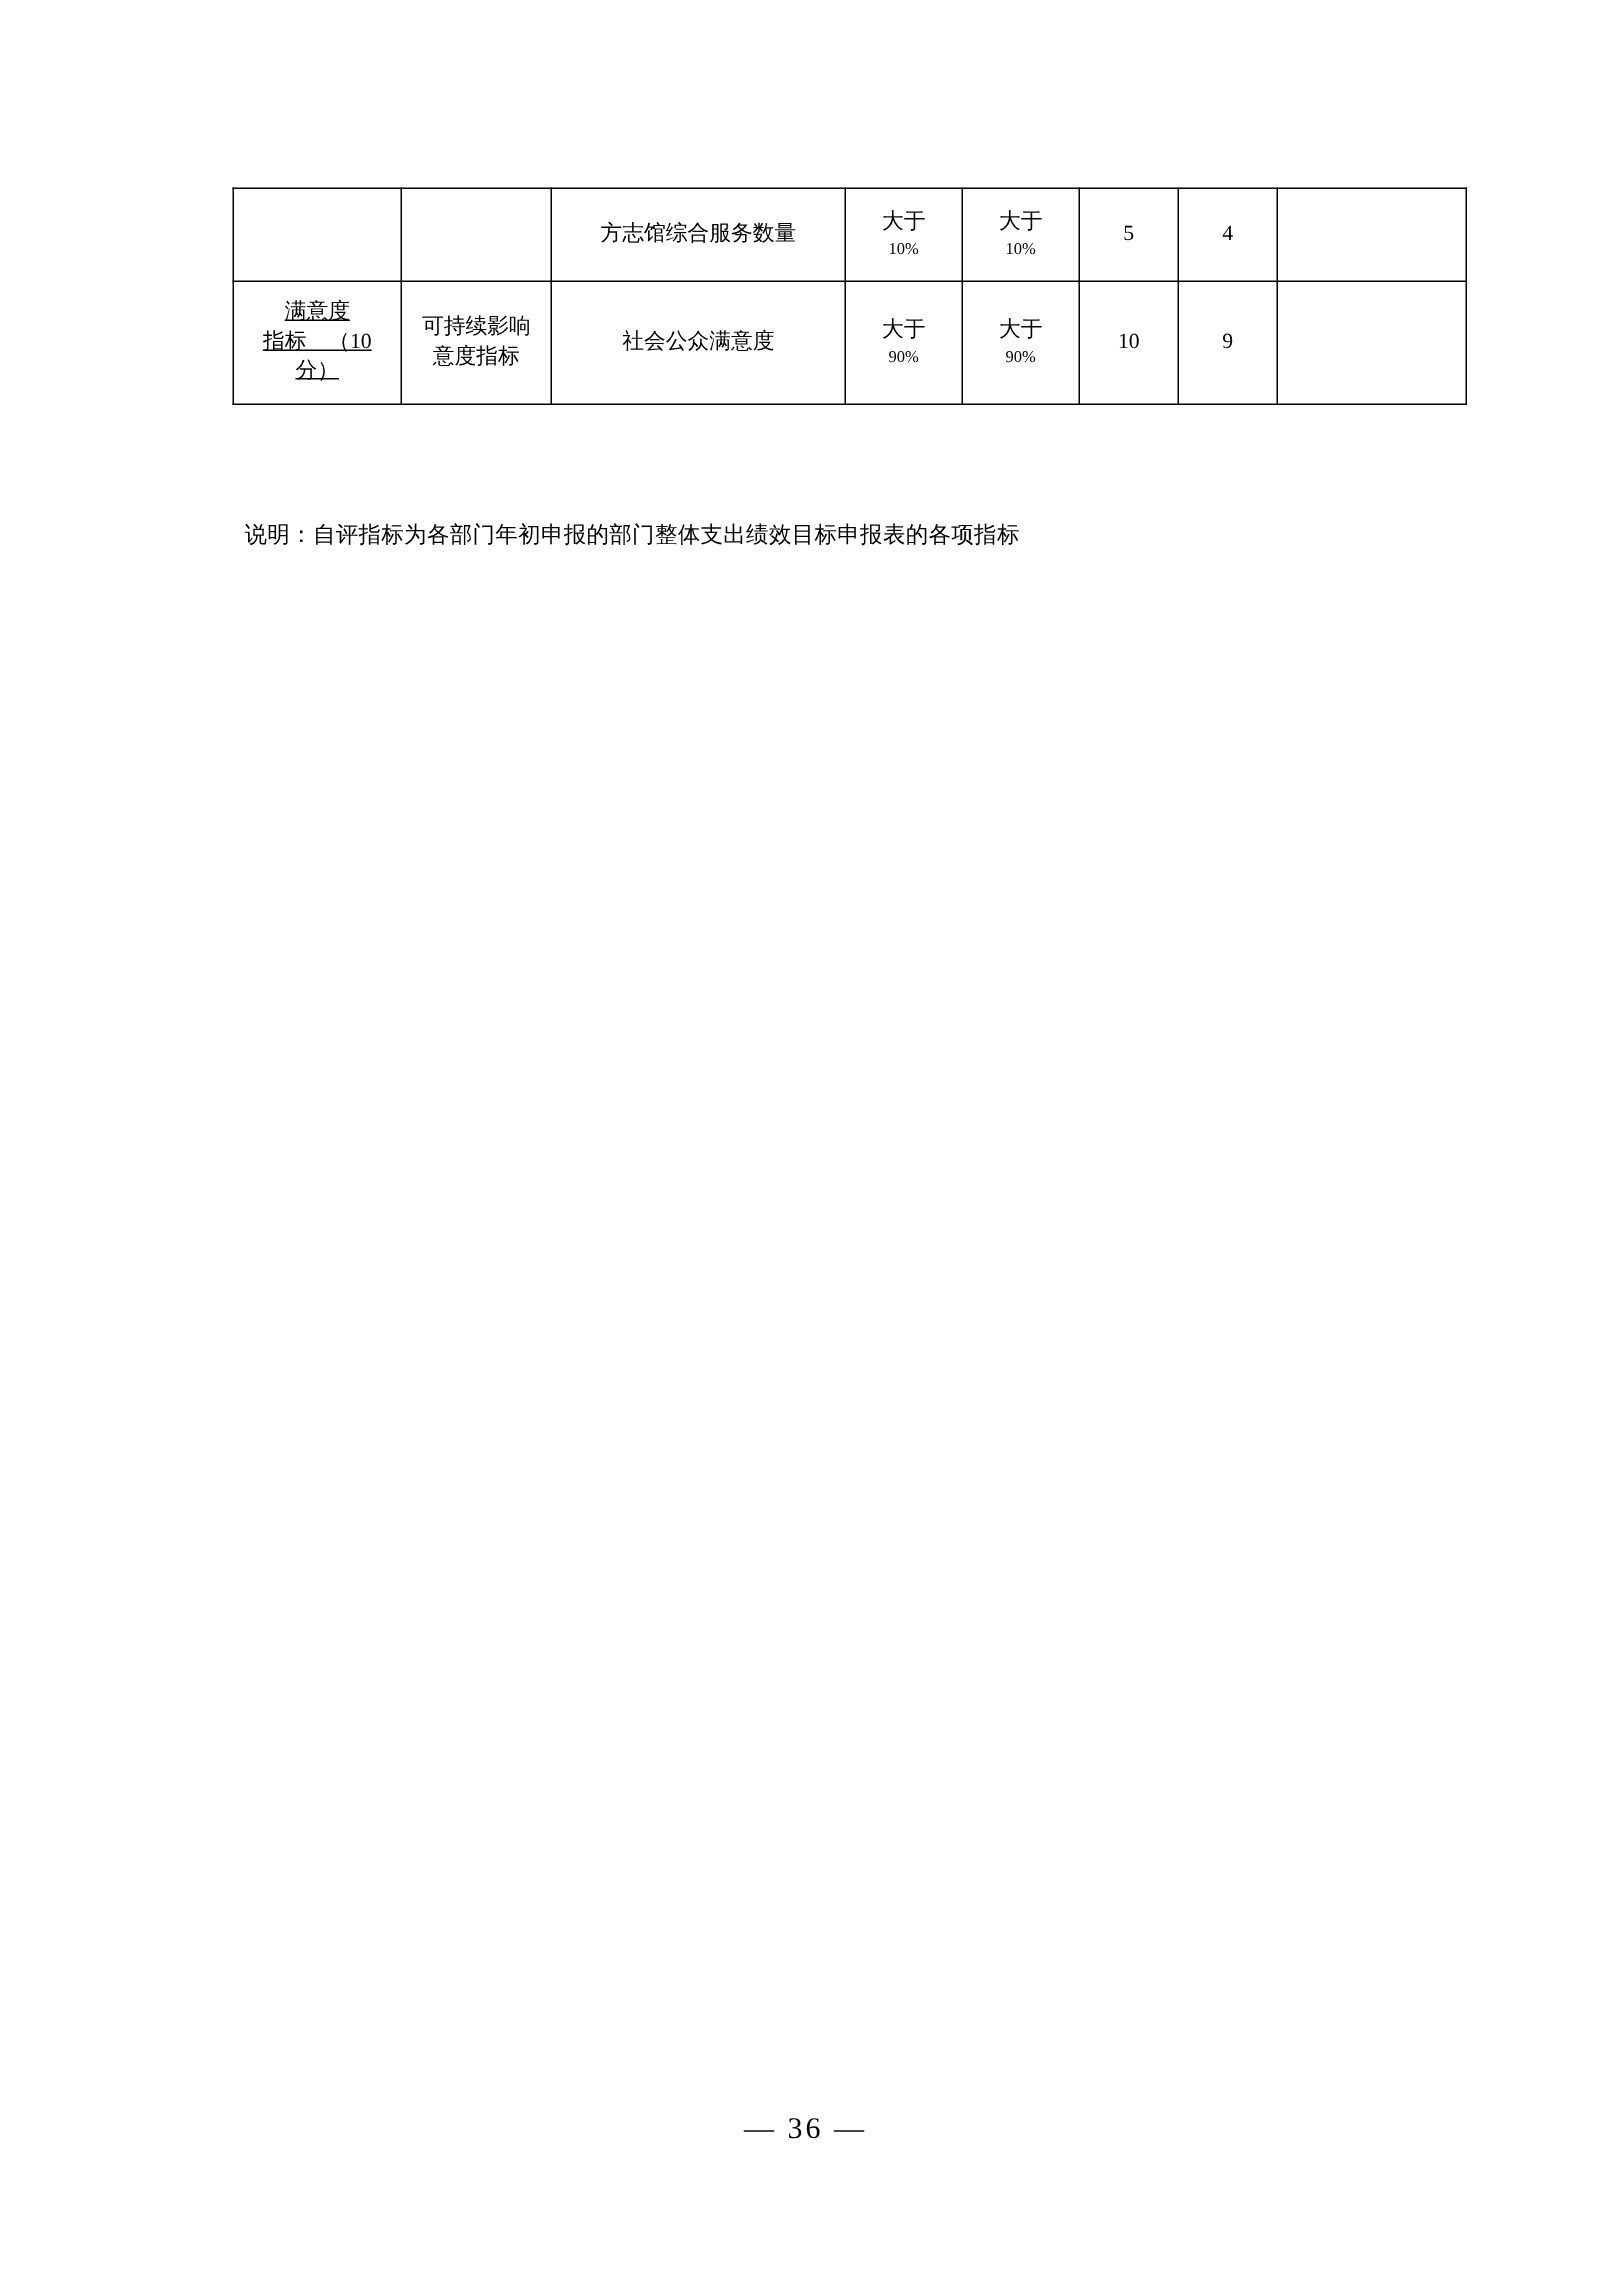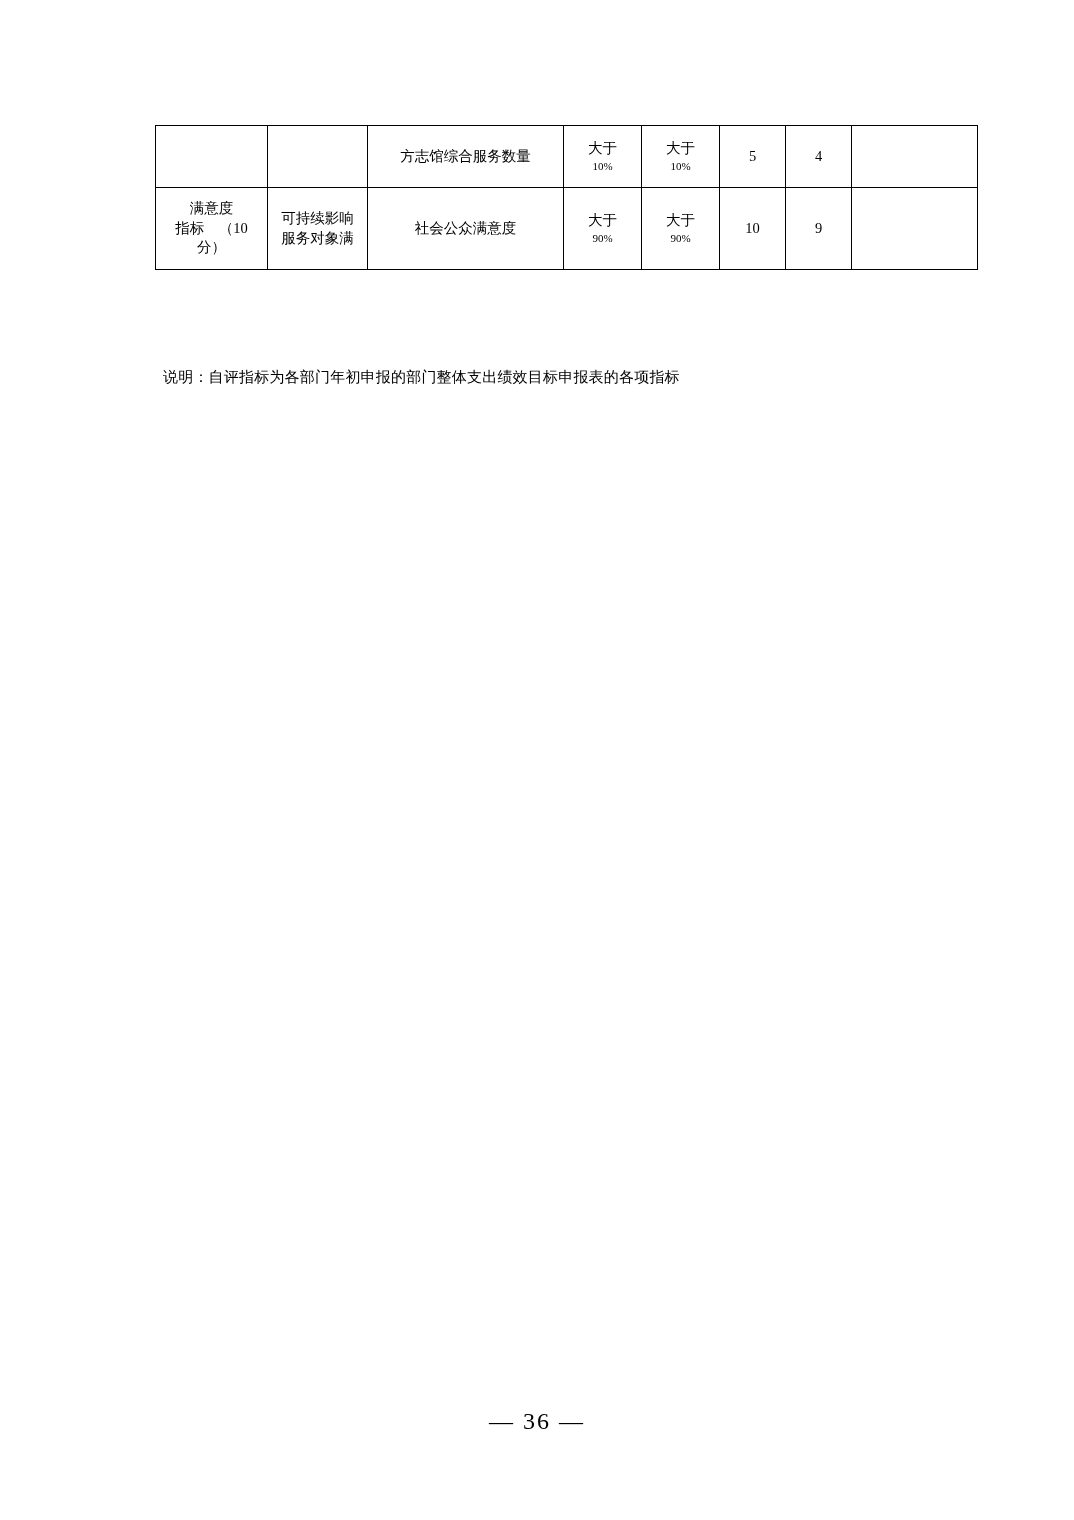--- a/index.html
+++ b/index.html
@@ -67,36 +67,37 @@
   .num {
     font-size: 14.5px;
   }
   .cell-pad-lr {
     padding-left: 6px;
     padding-right: 6px;
   }
   .sat-label {
     line-height: 1.6;
     font-size: 14.5px;
+    text-decoration: underline;
   }
   .note {
     position: absolute;
     left: 163px;
-    top: 368px;
+    top: 347px;
     font-size: 15px;
     letter-spacing: 0.2px;
     font-family: "Liberation Serif", "DejaVu Serif", serif;
   }
   .page-number {
     position: absolute;
     left: 0;
     width: 1074px;
     top: 1408px;
     text-align: center;
-    font-size: 24px;
+    font-size: 20px;
     letter-spacing: 2px;
     font-family: "Liberation Serif", "DejaVu Serif", serif;
   }
   .blank { }
 </style>
 </head>
 <body>
 
 <div class="page">
 
@@ -132,21 +133,21 @@
 
 
         <tr class="row-h3">
           <td class="sat-label cell-pad-lr">
             <span class="twoline">满意度</span>
             <span class="twoline">指标　（10</span>
             <span class="twoline">分）</span>
           </td>
           <td>
             <span class="twoline">可持续影响</span>
-            <span class="twoline">服务对象满</span>
+            <span class="twoline">意度指标</span>
           </td>
           <td>社会公众满意度</td>
           <td>
             <span class="twoline">大于</span>
             <span class="twoline small-pct">90%</span>
           </td>
           <td>
             <span class="twoline">大于</span>
             <span class="twoline small-pct">90%</span>
           </td>

